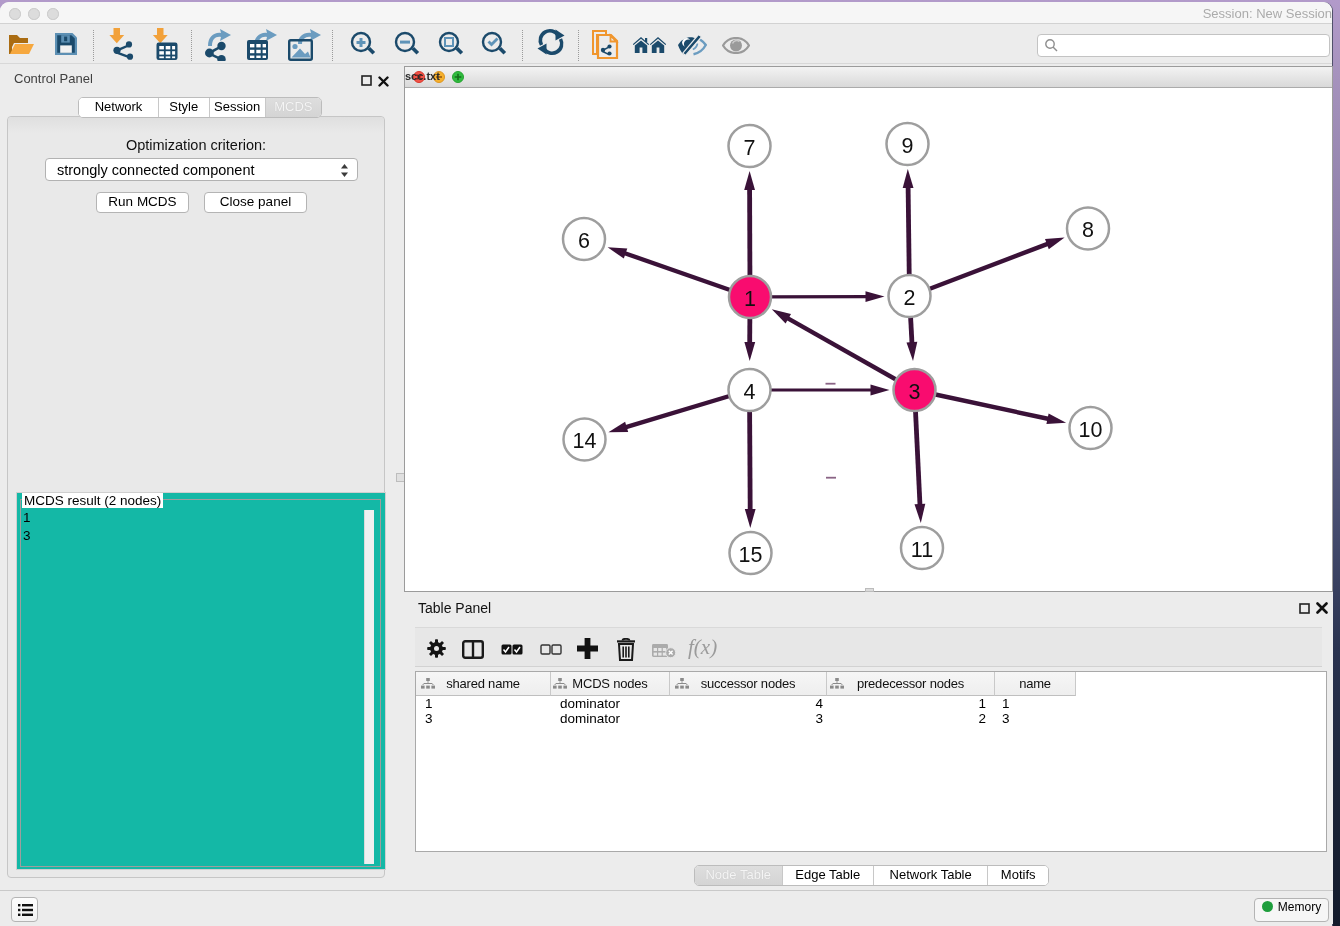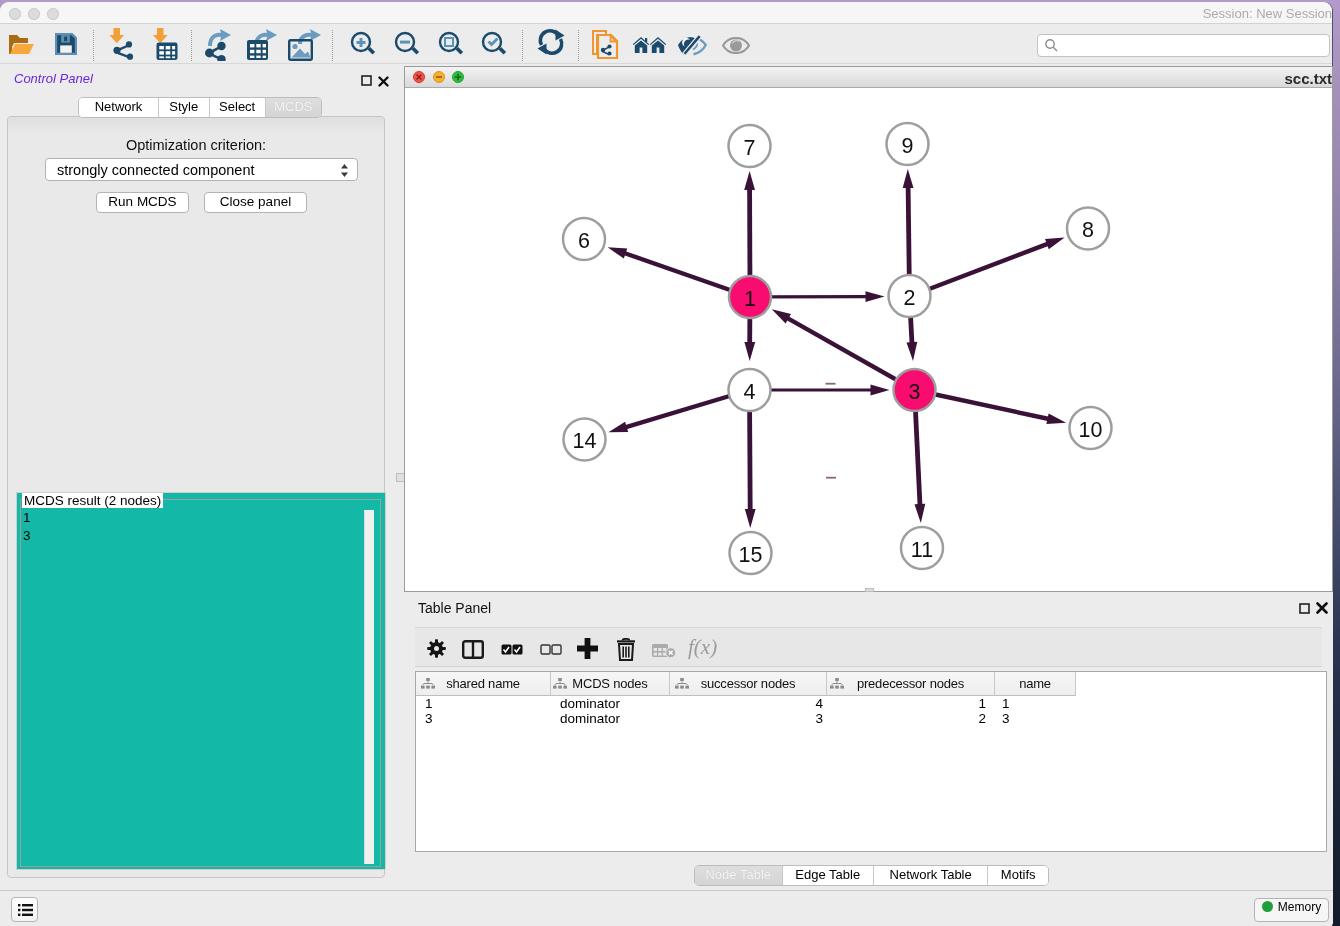--- a/index.html
+++ b/index.html
@@ -16,21 +16,21 @@
   #wtitle{position:absolute;top:4px;left:0;width:100%;text-align:right;
           font-size:13px;color:#ababab;}
   
   #toolbar{position:absolute;left:0;top:24px;width:100%;height:37px;background:#ececec;
            border-bottom:1px solid #d8d8d8;}
   .sep{position:absolute;top:4px;height:31px;width:0;border-left:1px dotted #9a9a9a;}
   #search{position:absolute;left:1037px;top:8px;width:291px;height:21px;background:#fff;
           border:1px solid #c3c3c3;border-radius:4px;}
   
   #cpanel{position:absolute;left:0;top:64px;width:392px;height:826px;}
-  #cp-title{position:absolute;left:14px;top:5px;font-size:13px;color:#6d28d9;font-style:italic;}
+  #cp-title{position:absolute;left:14px;top:5px;font-size:13px;color:#404040;}
   #cp-body{position:absolute;left:7px;top:50px;width:378px;height:762px;background:#e9e9e9;
            border:1px solid #c6c6c6;border-radius:4px;box-sizing:border-box;}
   .tabbar{position:absolute;display:flex;height:21px;border:1px solid #bcbcbc;border-radius:5px;
           overflow:hidden;background:#fff;box-sizing:border-box;}
   .tab{font-size:13px;color:#000;text-align:center;line-height:18px;border-right:1px solid #c8c8c8;
        background:#fff;box-sizing:border-box;}
   .tab:last-child{border-right:none;}
   .tab.sel{background:linear-gradient(#dedede,#d4d4d4);color:#f5f5f5;
            text-shadow:0 0 1px #bdbdbd;}
   
@@ -253,21 +253,21 @@
       <div style="position:absolute;left:8px;top:375px;width:370px;height:378px;background:#14b8a6;border:1px solid #cfcfcf;box-sizing:border-box;">
         <div style="position:absolute;left:3px;top:6px;width:361px;height:368px;border:1px solid #9e9e9e;box-sizing:border-box;"></div>
         <div style="position:absolute;left:5px;top:0px;background:#fff;padding:0 2px;font-size:13.5px;color:#000;">MCDS result (2 nodes)</div>
         <div style="position:absolute;left:6px;top:16px;font-size:13.5px;color:#000;line-height:18px;">1<br>3</div>
         <div style="position:absolute;left:347px;top:17px;width:9px;height:354px;background:#f0f0f0;border-left:1px solid #dadada;"></div>
       </div>
     </div>
     <div class="tabbar" style="left:78px;top:31px;width:244px;">
       <div class="tab" style="width:84px;">Network</div>
       <div class="tab" style="width:53px;">Style</div>
-      <div class="tab" style="width:59px;">Select</div>
+      <div class="tab" style="width:59px;">Session</div>
       <div class="tab sel" style="width:58px;">MCDS</div>
     </div>
 
     <div style="position:absolute;left:396px;top:407px;width:9px;height:9px;background:#e0e0e0;border:1px solid #bdbdbd;box-sizing:border-box;"></div>
   </div>
   <div id="nwin">
     <div id="ntitle">
       <div class="mtl" style="left:8px;background:#f25348;border:1px solid #d8382c;">
         <svg width="10" height="10" viewBox="0 0 10 10" style="position:absolute;left:0;top:0;">
             <path d="M2.5 2.5 L7.5 7.5 M7.5 2.5 L2.5 7.5" stroke="#8c1f16" stroke-width="1.4"></path>
@@ -276,21 +276,21 @@
       <div class="mtl" style="left:28px;background:#f6b02c;border:1px solid #dd9622;">
         <svg width="10" height="10" viewBox="0 0 10 10" style="position:absolute;left:0;top:0;">
             <path d="M2 5 H8" stroke="#985c12" stroke-width="1.6"></path>
           </svg>
       </div>
       <div class="mtl" style="left:47px;background:#30bb3f;border:1px solid #25a32f;">
         <svg width="10" height="10" viewBox="0 0 10 10" style="position:absolute;left:0;top:0;">
             <path d="M5 1.7 V8.3 M1.7 5 H8.3" stroke="#156e1b" stroke-width="1.6"></path>
           </svg>
       </div>
-      <div style="position:absolute;left:0;top:3px;width:100%;text-align:right;font-size:15px;font-weight:bold;color:#2b2b2b;">scc.txt</div>
+      <div style="position:absolute;left:0;top:3px;width:100%;text-align:left;font-size:11px;font-weight:bold;color:#2b2b2b;">scc.txt</div>
     </div>
     <div id="ncanvas">
       <svg width="927" height="503" viewBox="0 0 927 503">
         <g stroke="#3a1238">
           <line x1="345.0" y1="209" x2="344.6" y2="100.5" stroke-width="4.8"></line>
           <line x1="504.5" y1="208.5" x2="503.1" y2="98.5" stroke-width="4.8"></line>
           <line x1="345.0" y1="209" x2="219.1" y2="165.0" stroke-width="4.4"></line>
           <line x1="504.5" y1="208.5" x2="643.3" y2="155.6" stroke-width="4.4"></line>
           <line x1="345.0" y1="209" x2="462.0" y2="208.6" stroke-width="3.2"></line>
           <line x1="504.5" y1="208.5" x2="507.0" y2="255.6" stroke-width="4.8"></line>

